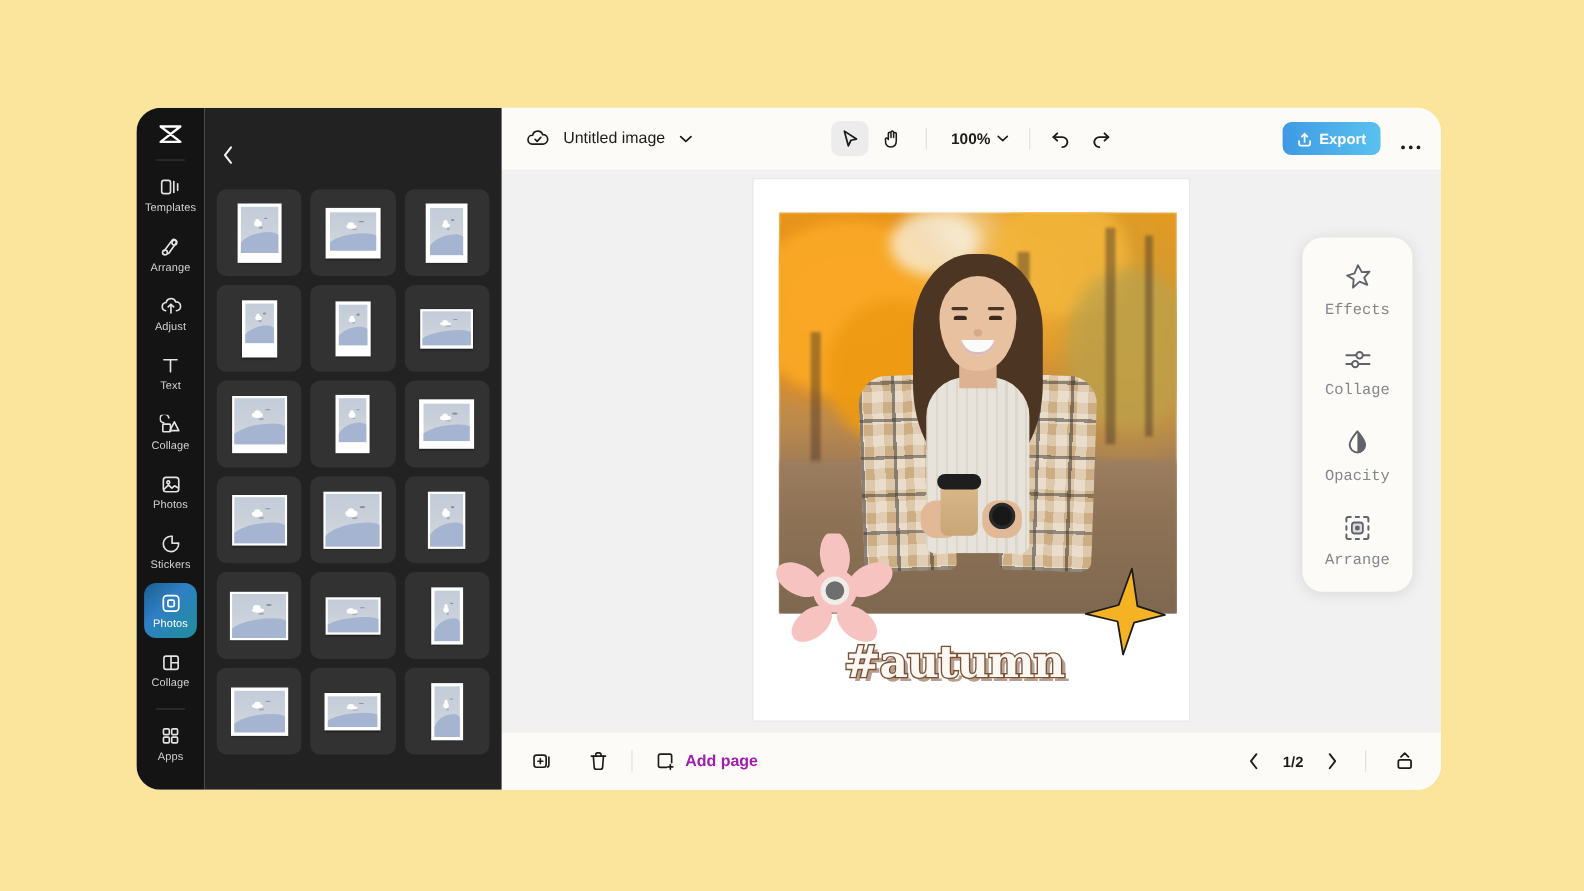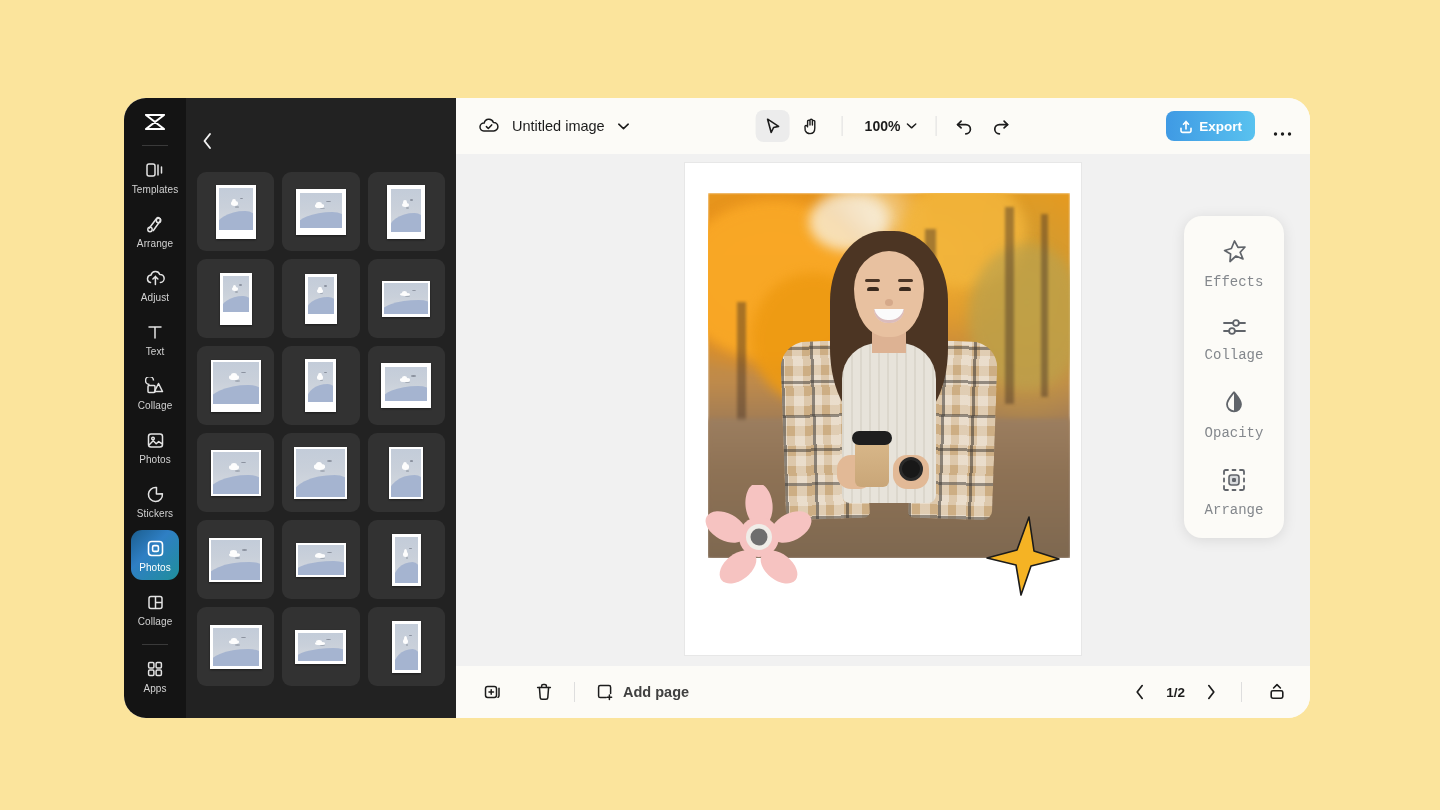--- a/index.html
+++ b/index.html
@@ -207,21 +207,21 @@
   }
   .rp-item { display:flex; flex-direction:column; align-items:center; gap: 9px; cursor:pointer; }
   .rp-lbl { font-size: 14px; color: #83878C; font-family: Liberation Mono, monospace; }
 
   
   #bottom-bar {
     height: 52px; background: #FCFBF7; flex: 0 0 52px;
     display:flex; align-items:center; padding: 0 20px 0 22px;
   }
   .bb-btn { display:flex; align-items:center; gap:8px; cursor:pointer; padding: 5px; }
-  .bb-lbl { font-size: 14.5px; color: #404040; font-weight: bold; }
+  .bb-lbl { font-size: 14.5px; color: #a21caf; font-weight: bold; }
   #page-nav { margin-left:auto; display:flex; align-items:center; gap: 18px; }
   #page-count { font-size: 13.5px; font-weight: bold; color:#1c1c1c; }
   .nav-arrow { cursor:pointer; display:flex; padding: 3px; }
   svg { display:block; }
 </style>
 </head>
 <body>
 
 <div id="app-window">
 
@@ -659,20 +659,21 @@
             <circle cx="54" cy="52" r="8.5" fill="#6E6E6E"></circle>
           </svg>
         </div>
 
         <div id="sticker-star">
           <svg width="80" height="82" viewBox="0 0 80 82">
             <path d="M48 2 L53 36 L78 44 L50 51 L40 80 L35 50 L6 43 L36 35 Z" fill="#F5B324" stroke="#1b1b1b" stroke-width="1.6" stroke-linejoin="round"></path>
           </svg>
         </div>
 
+        <div id="canvas-text">#autumn</div>
       </div>
 
       <div id="right-panel">
         <div class="rp-item">
           <span>
             <svg width="27" height="27" viewBox="0 0 27 27" fill="none" stroke="#60646A" stroke-width="1.7" stroke-linejoin="round">
               <path d="M13.5 3 L17 9.4 L24 9 L19.2 14.3 L22 21 L15 18 L9 23.5 L9.6 16 L3.6 12.5 L10.4 10.5 Z"></path>
             </svg>
           </span>
           <span class="rp-lbl">Effects</span>

